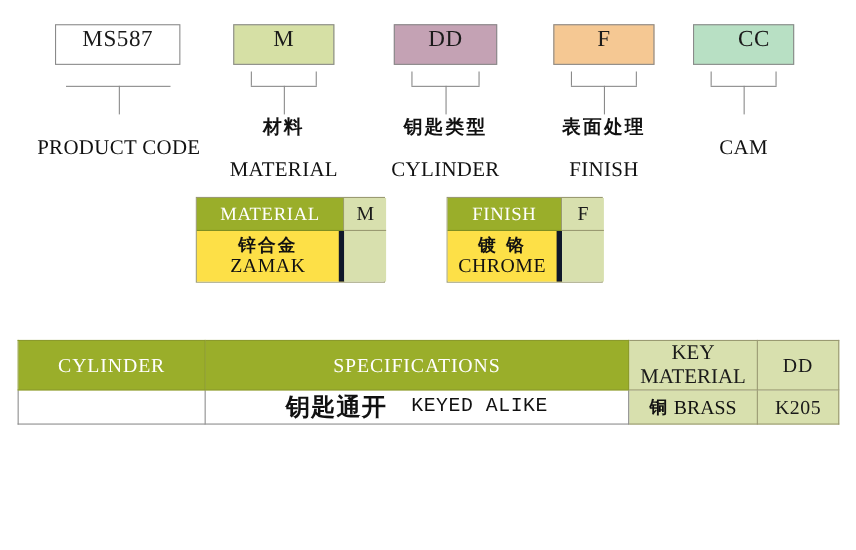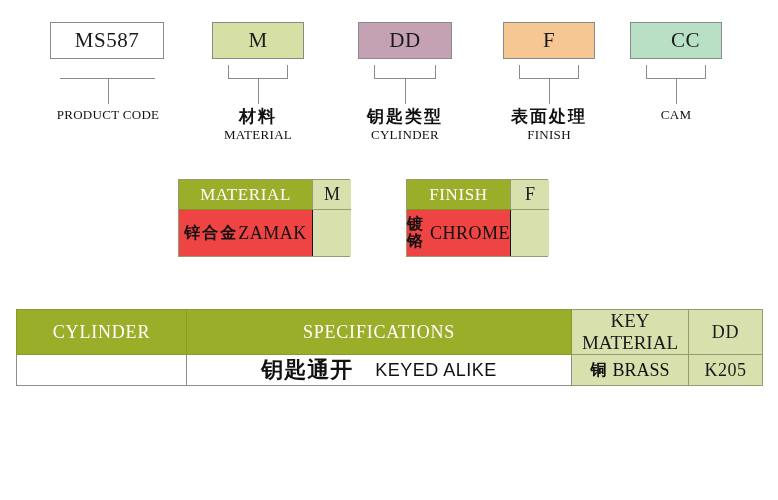--- a/index.html
+++ b/index.html
@@ -10,21 +10,21 @@
     overflow:hidden;
     position:relative;
   }
   #stage{position:absolute;left:0;top:0;width:778px;height:500px;}
 
   
   .code-box{
     position:absolute;
     box-sizing:border-box;
     border:1px solid #8a8a8a;
-    display:flex;align-items:center;justify-content:center;
+    display:flex;align-items:flex-start;justify-content:center;
     font-family:"Liberation Serif", serif;
     font-size:21px;
     color:#1a1a1a;
     letter-spacing:.5px;
   }
   
   .conn{position:absolute;}
   .conn .hbar{position:absolute;left:0;top:0;height:0;border-top:1px solid #8a8a8a;width:100%;}
   .conn .leg-l,.conn .leg-r{position:absolute;top:-13px;height:13px;width:0;border-left:1px solid #8a8a8a;}
   .conn .leg-l{left:0;}
@@ -42,24 +42,24 @@
     display:block;
     font-family:"DejaVu Sans", sans-serif;
     font-size:17px;
     font-weight:700;
     letter-spacing:2px;
     color:#111;
   }
   .label .en{
     display:block;
     font-family:"Liberation Serif", serif;
-    font-size:13px;
+    font-size:19px;
     letter-spacing:.3px;
     color:#111;
-    margin-top:1px;
+    margin-top:18px;
   }
 
   
   .mini{
     position:absolute;
     box-sizing:border-box;
     display:grid;
     grid-template-columns:var(--c1) var(--c2);
     grid-template-rows:30px 46px;
     border:1px solid #9a9a72;
@@ -75,23 +75,23 @@
     border-bottom:1px solid #7f8f22;
   }
   .mini .hdr-code{
     background:#d8e0ae;
     color:#1a1a1a;
     font-family:"Liberation Serif", serif;
     font-size:18px;
     border-bottom:1px solid #9a9a72;
   }
   .mini .val{
-    background:#ef4444;
-    border-right:1px solid #0f172a;
-    flex-direction:row;
+    background:#fde047;
+    border-right:5px solid #0f172a;
+    flex-direction:column;
     line-height:1.05;
   }
   .mini .val .cn{
     font-family:"DejaVu Sans", sans-serif;
     font-size:16px;font-weight:700;letter-spacing:2px;color:#111;
   }
   .mini .val .en{
     font-family:"Liberation Serif", serif;
     font-size:18px;letter-spacing:.5px;color:#111;
   }
@@ -140,21 +140,21 @@
     background:#d8e0ae;
     text-align:center;
     border-color:#9a9a72;
     color:#1a1a1a;
   }
   .spec-inner{display:flex;align-items:center;justify-content:center;gap:22px;}
   .spec-inner .cn{
     font-family:Liberation Sans, sans-serif;font-size:22px;font-weight:700;letter-spacing:1px;color:#111;
   }
   .spec-inner .en{
-    font-family:Liberation Sans, sans-serif;font-size:18px;letter-spacing:.5px;color:#111;
+    font-family:Liberation Mono, monospace;font-size:18px;letter-spacing:.5px;color:#111;
   }
   .km-inner{display:flex;align-items:center;justify-content:center;gap:6px;}
   .km-inner .cn{font-family:"DejaVu Sans", sans-serif;font-size:16px;font-weight:700;color:#111;}
   .km-inner .en{font-family:"Liberation Serif", serif;font-size:18px;color:#111;}
   .code-cell{font-family:"Liberation Serif", serif;font-size:18px;color:#111;letter-spacing:.5px;}
 </style>
 </head>
 <body>
 
 <div id="stage">

